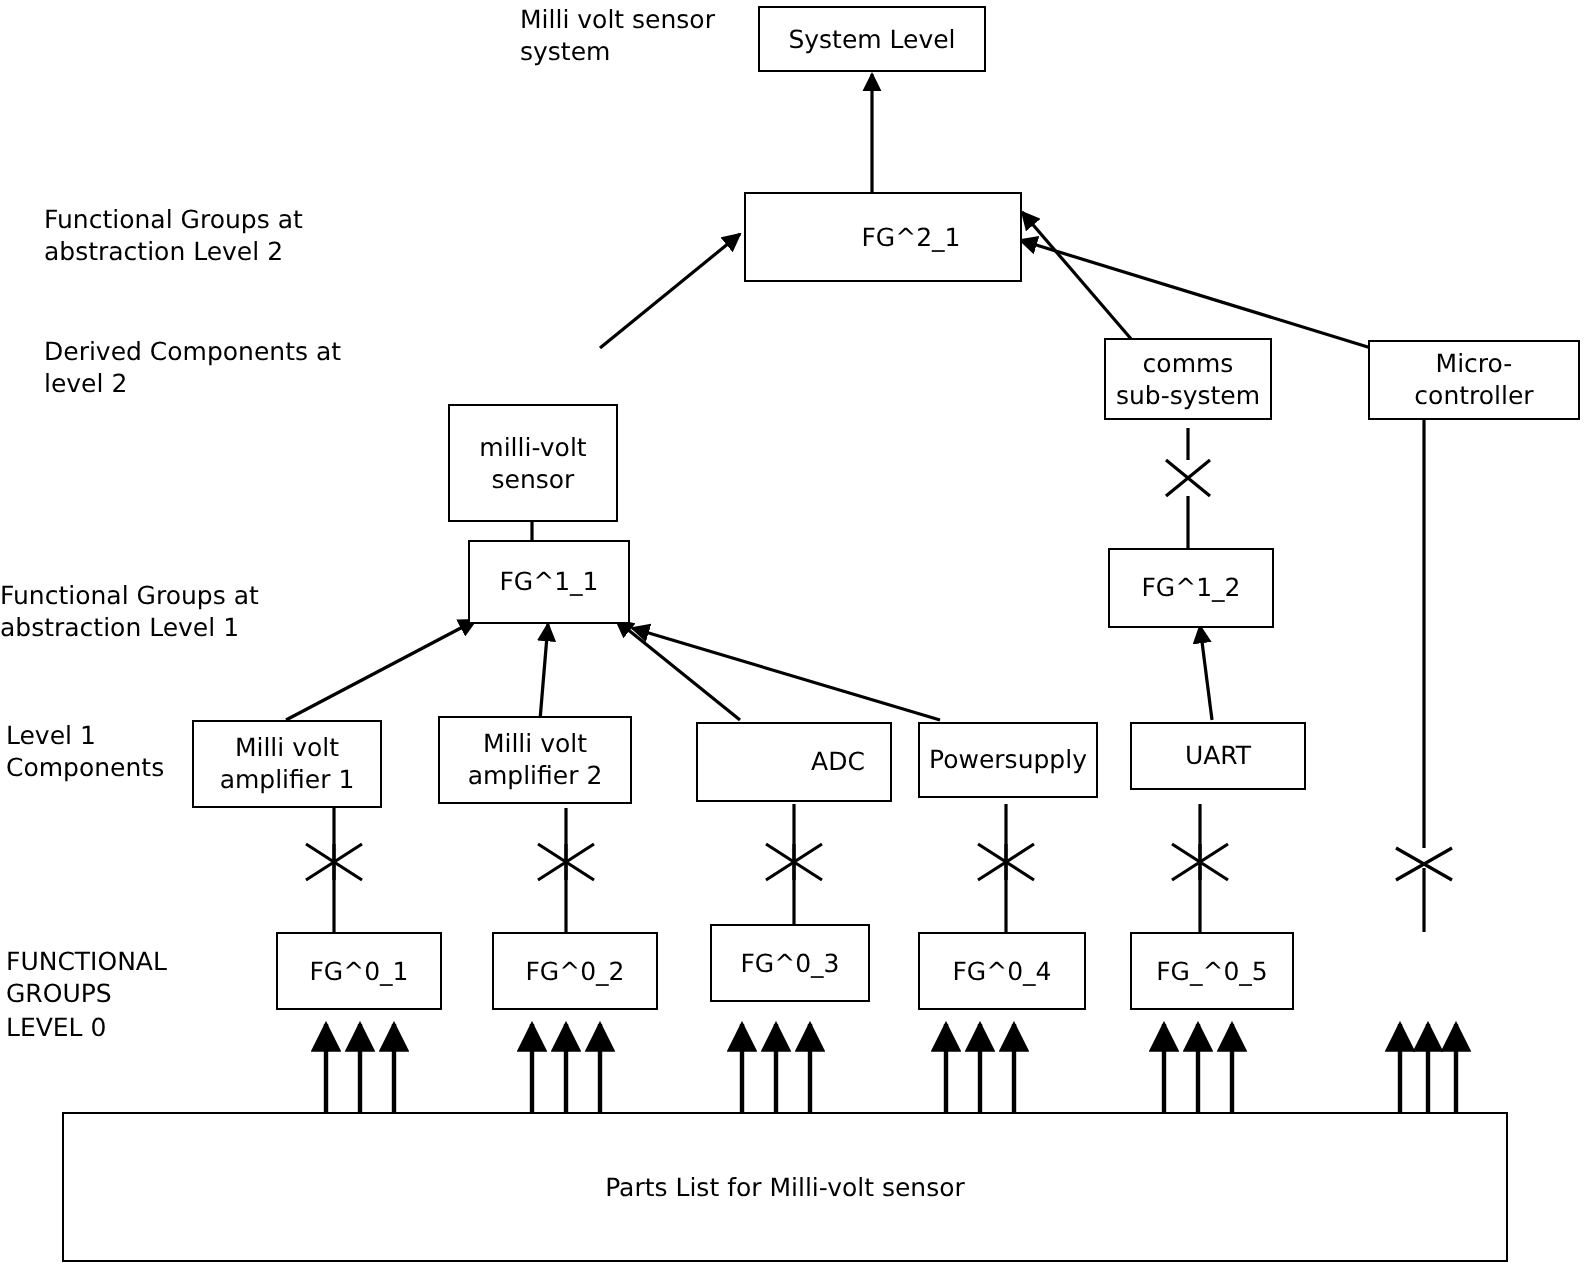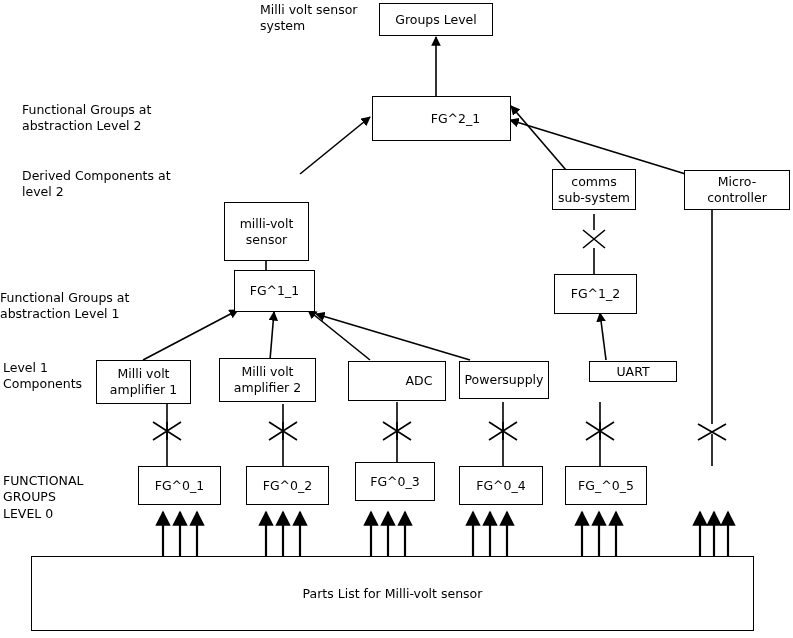--- a/index.html
+++ b/index.html
@@ -147,21 +147,21 @@
   <div class="label" style="left:22px; top:168px; width:175px;">Derived Components at
 level 2</div>
   <div class="label" style="left:0px; top:290px; width:190px;">Functional Groups at
 abstraction Level 1</div>
   <div class="label" style="left:3px; top:360px; width:120px;">Level  1
 Components</div>
   <div class="label" style="left:3px; top:473px; width:120px;">FUNCTIONAL
 GROUPS
 LEVEL 0</div>
 
-  <div class="box" style="left:379px; top:3px; width:114px; height:33px;">Groups Level</div>
+  <div class="box" style="left:379px; top:3px; width:114px; height:33px;">System Level</div>
 
   <div class="box" style="left:372px; top:96px; width:139px; height:45px;padding-left:32px;">FG^2_1</div>
 
   <div class="box" style="left:224px; top:172px; width:85px; height:59px;margin-top:30px;">milli-volt
 sensor</div>
 
   <div class="box" style="left:552px; top:169px; width:84px; height:41px;">comms
 sub-system</div>
 
   <div class="box" style="left:684px; top:170px; width:106px; height:40px;">Micro-
@@ -174,21 +174,21 @@
   <div class="box" style="left:96px; top:360px; width:95px; height:44px;">Milli volt
 amplifier 1</div>
 
   <div class="box" style="left:219px; top:358px; width:97px; height:44px;">Milli volt
 amplifier 2</div>
 
   <div class="box" style="left:348px; top:361px; width:98px; height:40px;padding-left:48px;">ADC</div>
 
   <div class="box" style="left:459px; top:361px; width:90px; height:38px;">Powersupply</div>
 
-  <div class="box" style="left:565px; top:361px; width:88px; height:21px;margin-left:24px;">UART</div>
+  <div class="box" style="left:565px; top:361px; width:88px; height:34px;">UART</div>
 
   <div class="box" style="left:138px; top:466px; width:83px; height:39px;">FG^0_1</div>
 
   <div class="box" style="left:246px; top:466px; width:83px; height:39px;">FG^0_2</div>
 
   <div class="box" style="left:355px; top:462px; width:80px; height:39px;">FG^0_3</div>
 
   <div class="box" style="left:459px; top:466px; width:84px; height:39px;">FG^0_4</div>
 
   <div class="box" style="left:565px; top:466px; width:82px; height:39px;">FG_^0_5</div>

